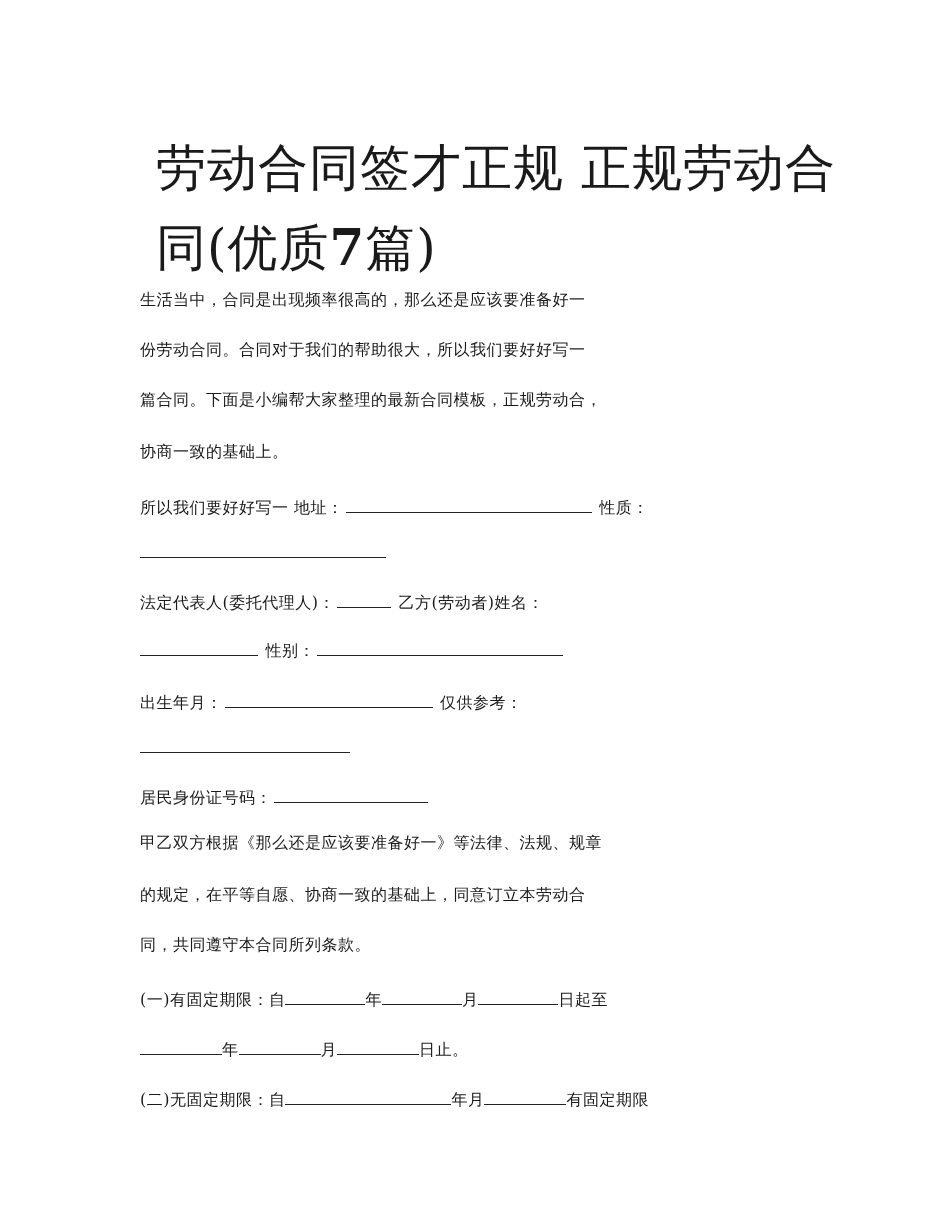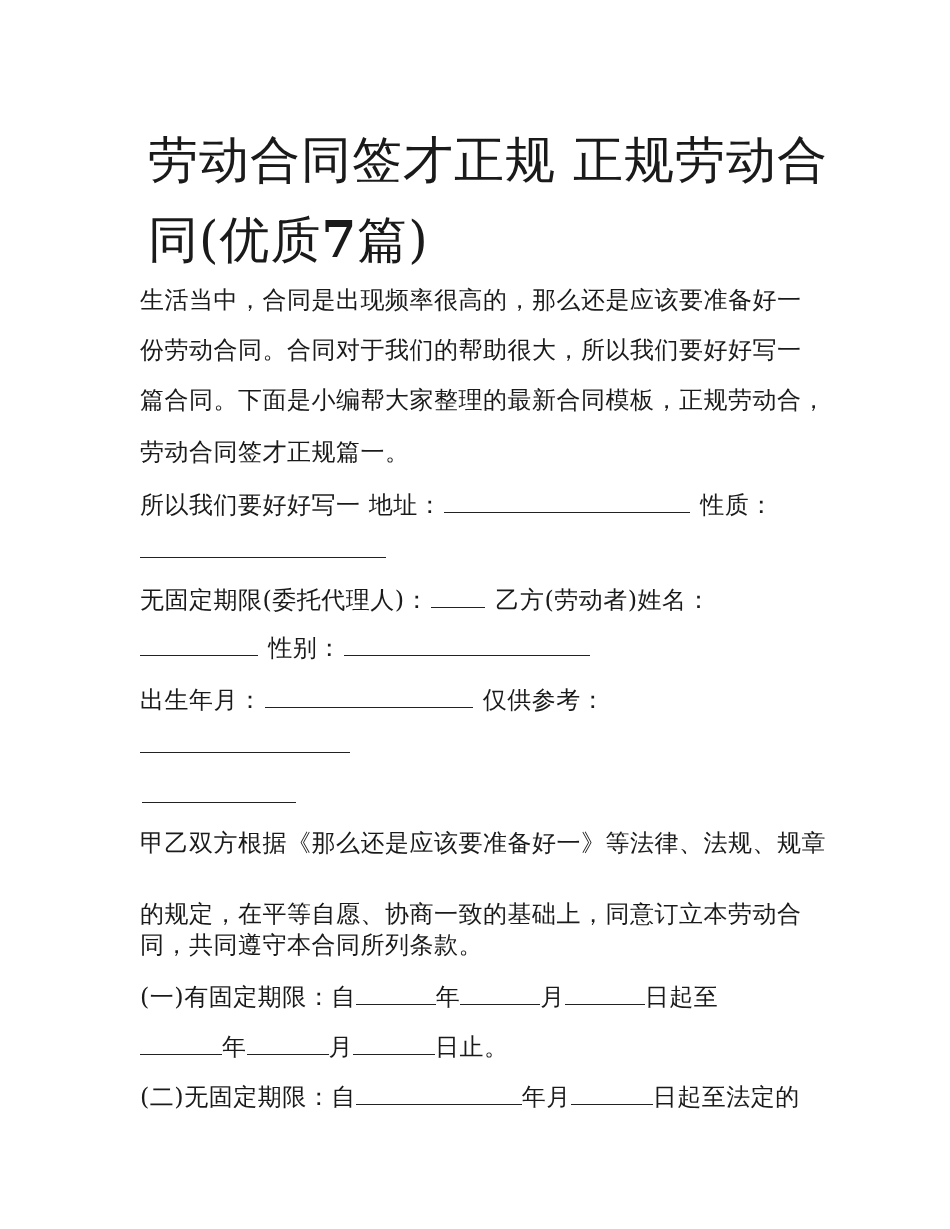--- a/index.html
+++ b/index.html
@@ -22,29 +22,29 @@
       width: 680px;
     }
     .title {
       position: absolute;
       left: 0;
       top: 112px;
       width: 680px;
       font-size: 50px;
       line-height: 80px;
       font-weight: normal;
-      margin: 8px;
+      margin: 16px;
       letter-spacing: 1px;
       white-space: nowrap;
     }
     .title .num { font-weight: bold; }
     .line {
       position: absolute;
       left: 0;
-      font-size: 24px;
+      font-size: 16px;
       line-height: 30px;
       white-space: nowrap;
       letter-spacing: 0.5px;
     }
     .blank {
       display: inline-block;
       border-bottom: 1.5px solid #222;
       height: 22px;
       vertical-align: baseline;
       margin: 0 2px;
@@ -56,60 +56,60 @@
 <div class="page">
 
   <h1 class="title">
     <span>劳动合同签才正规 正规劳动合</span><br>
     <span>同(优质</span><span class="num">7</span><span>篇)</span>
   </h1>
 
   <div class="line" style="top:285px">生活当中，合同是出现频率很高的，那么还是应该要准备好一</div>
   <div class="line" style="top:335px">份劳动合同。合同对于我们的帮助很大，所以我们要好好写一</div>
   <div class="line" style="top:385px">篇合同。下面是小编帮大家整理的最新合同模板，正规劳动合，</div>
-  <div class="line" style="top:437px">劳动合同签才正规篇一。</div>
+  <div class="line" style="top:437px">协商一致的基础上。</div>
 
   <div class="line" style="top:490px">
     <span>所以我们要好好写一</span>
     <span>地址：</span><span class="blank" style="width:246px"></span>
     <span>性质：</span>
   </div>
   <div class="line" style="top:535px">
     <span class="blank" style="width:246px;margin-left:0"></span>
   </div>
 
   <div class="line" style="top:585px">
-    <span>无固定期限(委托代理人)：</span><span class="blank" style="width:54px"></span>
+    <span>法定代表人(委托代理人)：</span><span class="blank" style="width:54px"></span>
     <span>乙方(劳动者)姓名：</span>
   </div>
   <div class="line" style="top:633px">
     <span class="blank" style="width:118px;margin-left:0"></span>
     <span>性别：</span><span class="blank" style="width:246px"></span>
   </div>
 
   <div class="line" style="top:685px">
     <span>出生年月：</span><span class="blank" style="width:208px"></span>
     <span>仅供参考：</span>
   </div>
   <div class="line" style="top:730px">
     <span class="blank" style="width:210px;margin-left:0"></span>
   </div>
 
   <div class="line" style="top:780px">
-    <span class="blank" style="width:154px"></span>
+    <span>居民身份证号码：</span><span class="blank" style="width:154px"></span>
   </div>
 
   <div class="line" style="top:828px">甲乙双方根据《那么还是应该要准备好一》等法律、法规、规章</div>
-  <div class="line" style="top:899px">的规定，在平等自愿、协商一致的基础上，同意订立本劳动合</div>
+  <div class="line" style="top:880px">的规定，在平等自愿、协商一致的基础上，同意订立本劳动合</div>
   <div class="line" style="top:930px">同，共同遵守本合同所列条款。</div>
 
   <div class="line" style="top:982px">
     <span>(一)有固定期限：自</span><span class="blank" style="width:80px;margin:0"></span><span>年</span><span class="blank" style="width:80px;margin:0"></span><span>月</span><span class="blank" style="width:80px;margin:0"></span><span>日起至</span>
   </div>
   <div class="line" style="top:1032px">
     <span class="blank" style="width:82px;margin:0"></span><span>年</span><span class="blank" style="width:82px;margin:0"></span><span>月</span><span class="blank" style="width:82px;margin:0"></span><span>日止。</span>
   </div>
 
   <div class="line" style="top:1082px">
-    <span>(二)无固定期限：自</span><span class="blank" style="width:166px;margin:0"></span><span>年月</span><span class="blank" style="width:82px;margin:0"></span><span>日起至法定的</span>
+    <span>(二)无固定期限：自</span><span class="blank" style="width:166px;margin:0"></span><span>年月</span><span class="blank" style="width:82px;margin:0"></span><span>有固定期限</span>
   </div>
 
 </div>
 
 </body></html>

